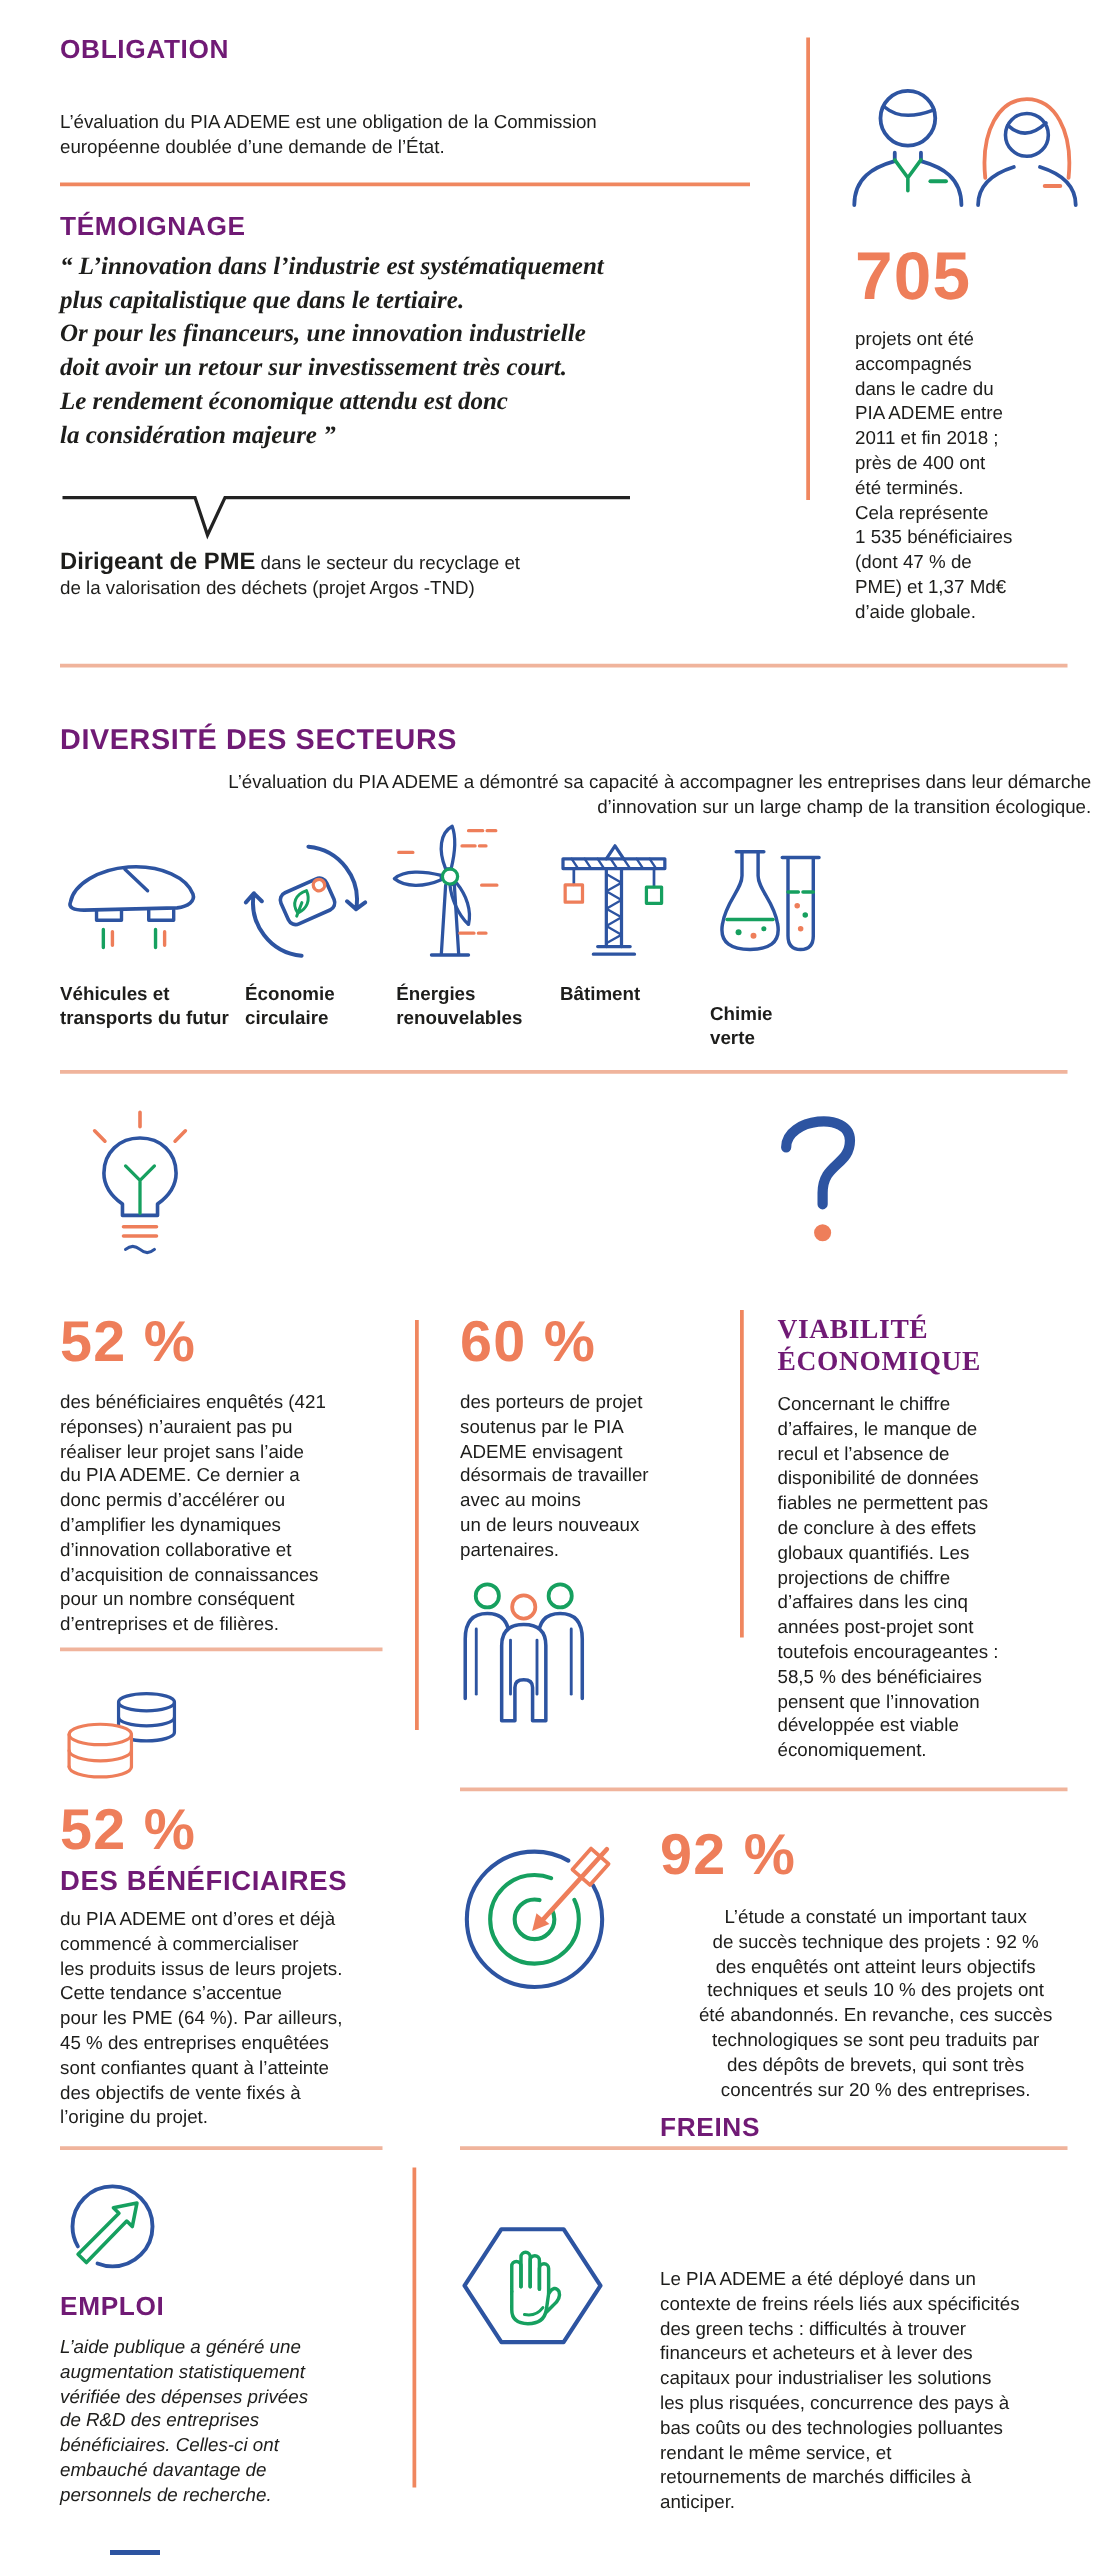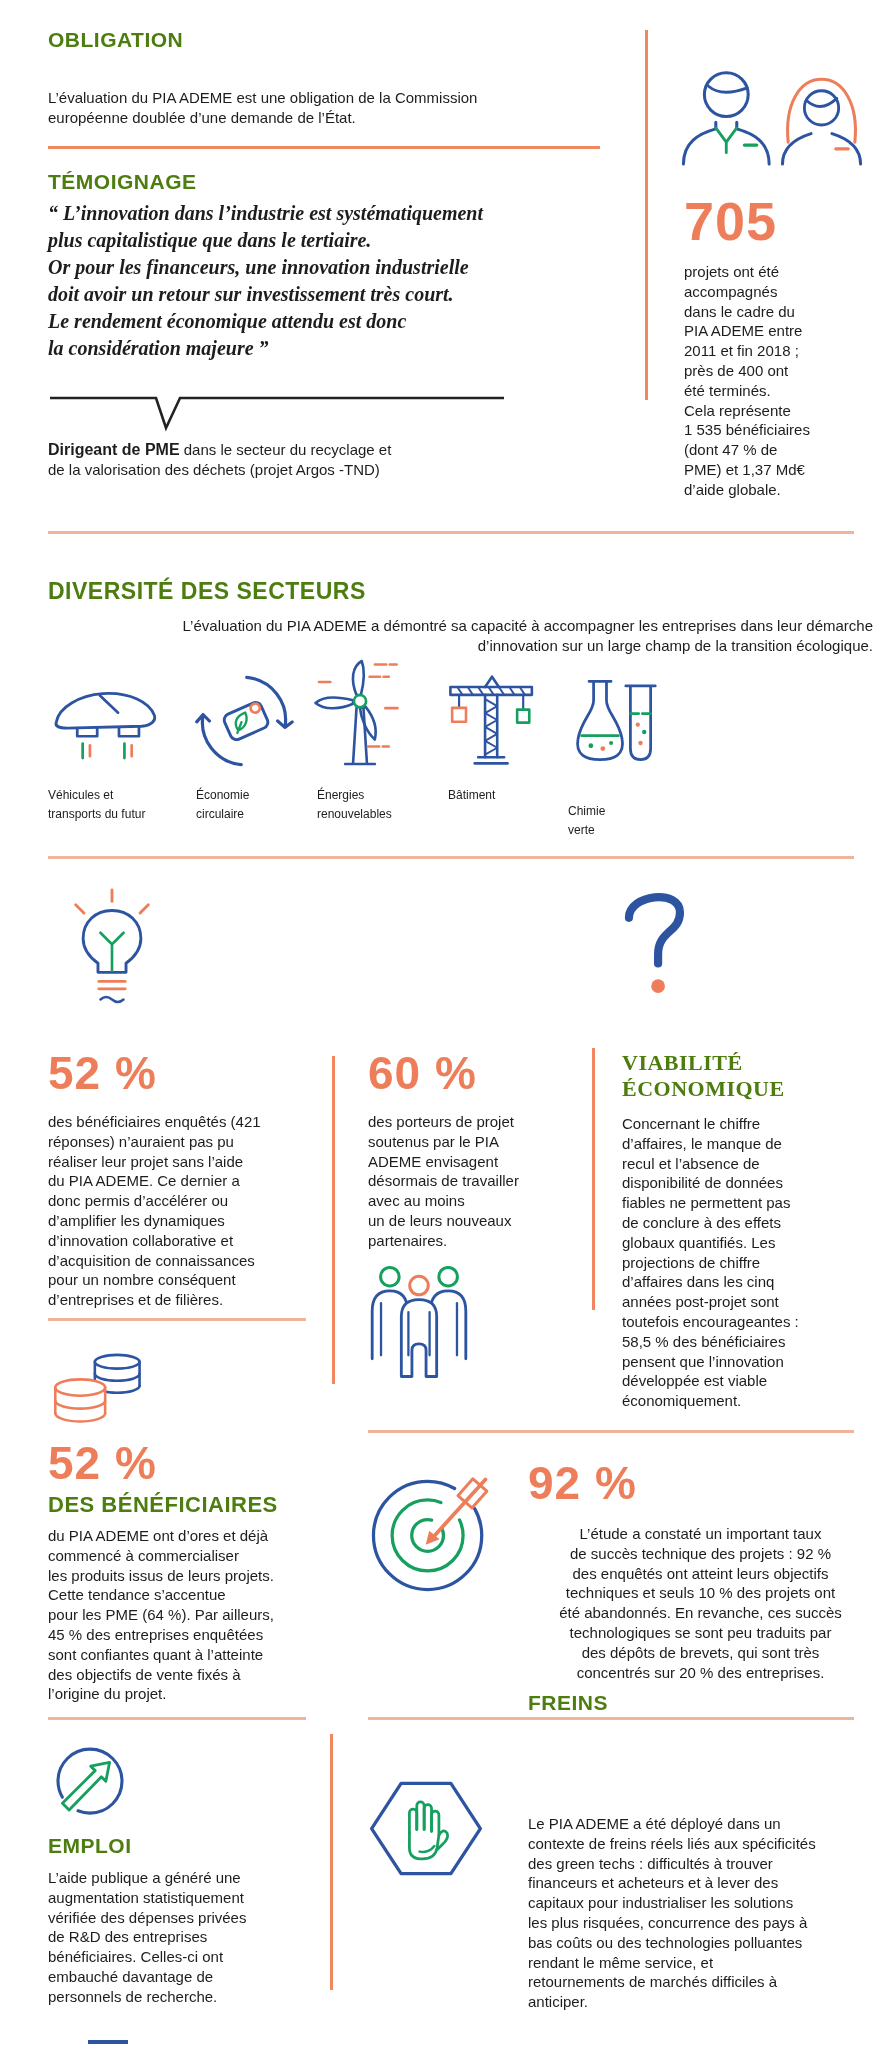--- a/index.html
+++ b/index.html
@@ -1,39 +1,39 @@
 <!DOCTYPE html>
 <html><head>
 <meta charset="utf-8">
 <style>
   html,body { margin:0; padding:0; background:#ffffff; }
   .page {
     position:relative; width:896px; height:2048px; background:#ffffff;
     font-family:"Liberation Sans", sans-serif; color:#1d1d1b; overflow:hidden;
   }
-  .sec-title { position:absolute; margin:0; color:#4d7c0f; font-size:21px; font-weight:700; letter-spacing:.5px; }
+  .sec-title { position:absolute; margin:0; color:#701a75; font-size:21px; font-weight:700; letter-spacing:.5px; }
   .body { position:absolute; margin:0; font-size:15px; line-height:19.8px; font-weight:400; color:#1d1d1b; }
   .pre { white-space:pre-line; }
   .bignum { position:absolute; color:#ee7e5a; font-weight:700; font-size:46px; line-height:1; letter-spacing:1px; }
   .hline { position:absolute; height:3px; background:#f0875f; }
   .hline.light { background:#f0b49c; }
   .vline { position:absolute; width:3px; background:#f0875f; }
   .icon { position:absolute; }
-  .sector-label { position:absolute; margin:0; font-size:12px; font-weight:400; line-height:19px; }
+  .sector-label { position:absolute; margin:0; font-size:15px; font-weight:700; line-height:19px; }
 
   #ob-title   { left:48px; top:28px; }
   #ob-text    { left:48px; top:62px;  width:540px;margin-top:26px; }
   #hr-ob      { left:48px; top:146px; width:552px; }
   #tm-title   { left:48px; top:170px; }
   #quote      { position:absolute; left:48px; top:200px; width:540px; margin:0;
                 font-family:"Liberation Serif", serif; font-style:italic; font-weight:700;
                 font-size:20px; line-height:27px; color:#1d1d1b; }
   #bubble-line{ left:48px; top:392px; }
   #author     { left:48px; top:440px; width:470px; }
-  #author strong { font-size:16px; }
+  #author strong { font-size:19px; }
   #vdiv-top   { left:645px; top:30px; height:370px; }
   #icon-people{ left:672px; top:66px; }
   #n705       { left:684px; top:194px; font-size:54px; }
   #t705       { left:684px; top:262px; width:190px; }
 
   #hr-full-1  { left:48px; top:531px; width:806px; }
   #sec-title2 { left:48px; top:578px; font-size:23px; }
   #sec-intro  { left:48px; top:616px; width:825px;text-align:right; }
   #s1-icon { left:50px;  top:676px; } #s1-label { left:48px;  top:786px; }
   #s2-icon { left:194px; top:668px; } #s2-label { left:196px; top:786px; }
@@ -62,21 +62,21 @@
   #hr-92      { left:368px; top:1430px; width:486px; }
   #icon-target{ left:366px; top:1456px; }
   #n92        { left:528px; top:1460px; }
   #t92        { left:528px; top:1524px; width:345px;text-align:center; }
 
   #hr-emploi  { left:48px;  top:1717px; width:258px; }
   #vdiv-bot   { left:330px; top:1734px; height:256px; }
   #hr-freins  { left:368px; top:1717px; width:486px; }
   #icon-arrow { left:50px;  top:1742px; }
   #emploi-title{ left:48px; top:1834px; }
-  #emploi-text{ left:48px;  top:1868px; width:265px; }
+  #emploi-text{ left:48px;  top:1868px; width:265px;font-style:italic; }
   #icon-hand  { left:366px; top:1776px; }
   #freins-title{ left:528px; top:1691px; }
   #freins-text{ left:528px; top:1814px; width:355px; }
   #bottom-mark{ position:absolute; left:88px; top:2040px; width:40px; height:4px; background:#2d54a1; }
 </style>
 </head>
 <body>
 
 <div class="page">
 

